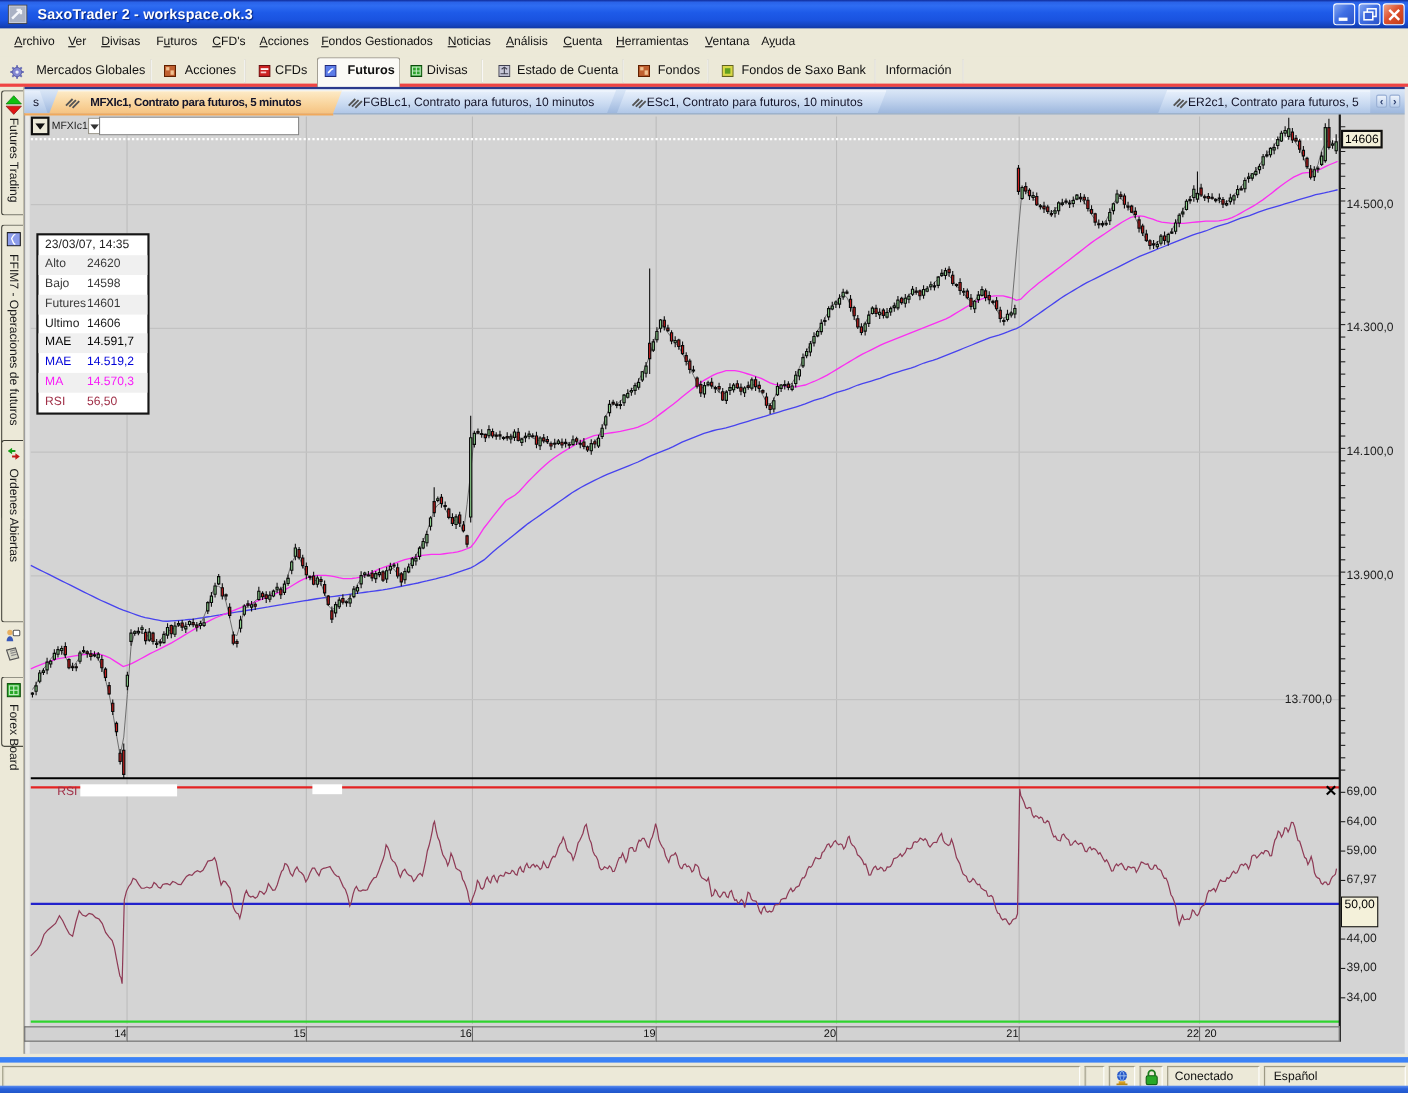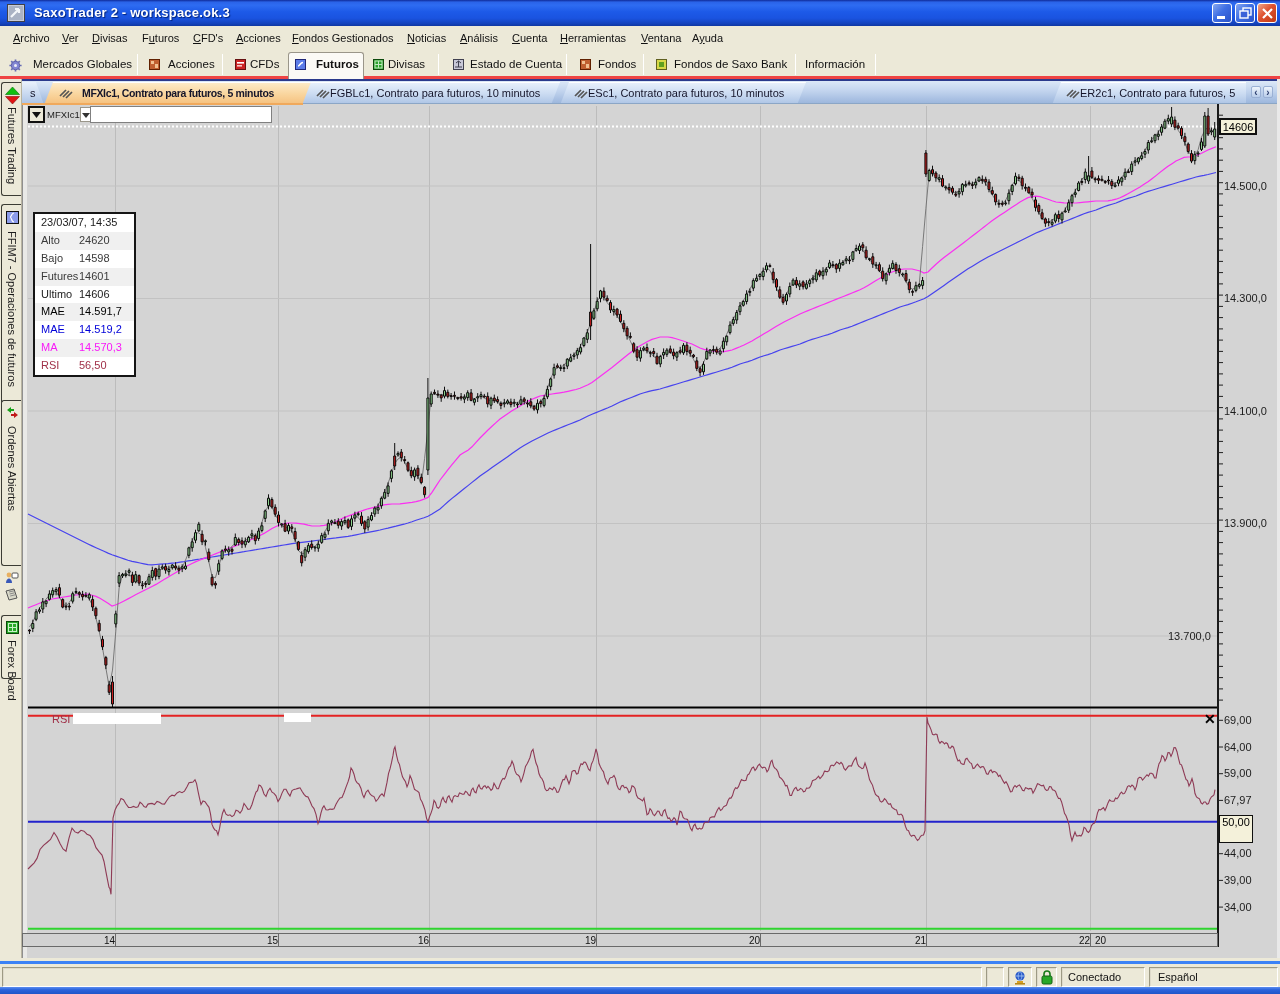--- a/index.html
+++ b/index.html
@@ -39,21 +39,21 @@
 
 #ibox{left:33px;top:212px;width:103px;height:165px;background:#fff;border:2px solid #151515;font-size:11px}
 #ibox .r{position:relative;height:17.9px;line-height:17.9px}
 #ibox .r:nth-child(even){background:#f0f0f0}
 #ibox .l{position:absolute;left:6px}
 #ibox .v{position:absolute;left:44px}
 
 #taxis{left:22px;top:933px;height:14px;font-size:10px;color:#111}
 .tcell{position:absolute;top:0;height:14px;border:1px solid #6a6a6a;border-right:none;background:#d2d2d2;text-align:right;line-height:13px}
 
-#status{left:0;top:961px;width:1280px;height:26px;background:#ece9d8;border-top:3px solid #3b82f6;font-size:11px;color:#111}
+#status{left:0;top:961px;width:1280px;height:26px;background:#ece9d8;border-top:5px solid #3b82f6;font-size:11px;color:#111}
 .spanel{position:absolute;top:3px;height:20px;border:1px solid #9d9a84;border-bottom-color:#fff;border-right-color:#fff;box-shadow:inset 1px 1px 0 #dedacb}
 #bluebar{left:0;top:987px;width:1280px;height:7px;background:linear-gradient(180deg,#5c8ef0 0%,#2a63dc 40%,#1f55c8 100%)}
 </style></head><body>
 <div id="title" class="abs">
 <svg class="abs" style="left:7px;top:4px" width="18" height="18" viewBox="0 0 18 18">
       <rect x="0.5" y="0.5" width="17" height="17" fill="#c8ccd8" stroke="#404048"></rect>
       <rect x="2" y="2" width="14" height="14" fill="#aab2c4"></rect>
       <path d="M4 13L12 5M12 5h-4M12 5v4" stroke="#f4f6fa" stroke-width="2.2" fill="none"></path>
     </svg>
 <div class="txt">SaxoTrader 2 - workspace.ok.3</div>

